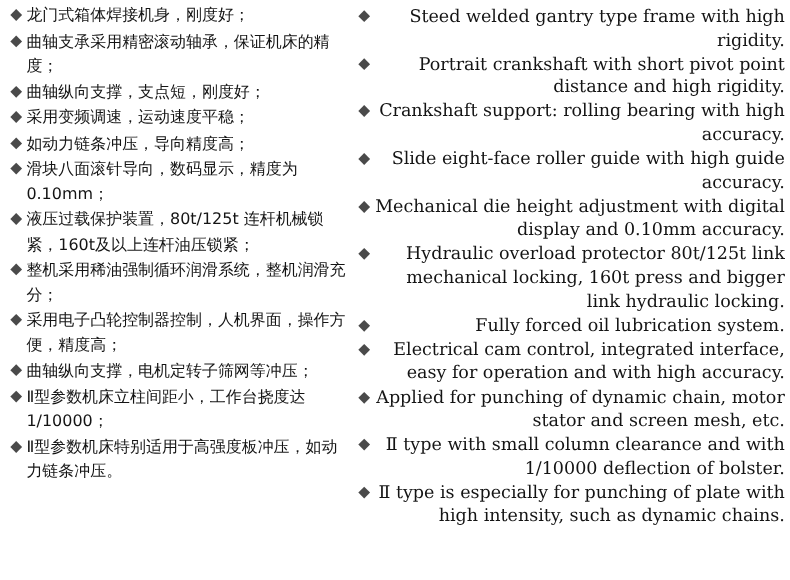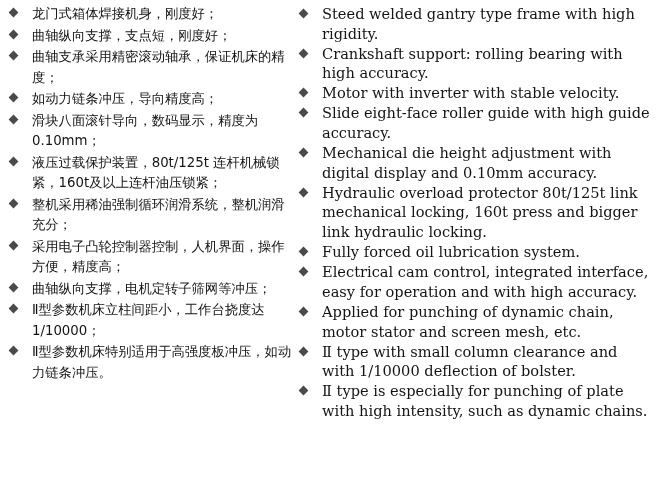--- a/index.html
+++ b/index.html
@@ -32,21 +32,20 @@
   }
   .col-en {
     width: 362px;
     padding-left: 4px;
     padding-right: 2px;
   }
   .item {
     display: flex;
     align-items: flex-start;
     margin-bottom: 2px;
-    gap: 10px;
   }
   .bullet {
     flex: 0 0 auto;
     width: 14px;
     line-height: 1;
     color: #3a3a3a;
     font-size: 13px;
     padding-top: 3px;
     text-align: left;
     user-select: none;
@@ -59,20 +58,21 @@
     color: #141414;
     letter-spacing: 0px;
     font-family: "DejaVu Sans", "Liberation Sans", sans-serif;
   }
   .txt-en {
     flex: 1 1 auto;
     font-size: 14.6px;
     line-height: 19.6px;
     color: #141414;
     font-family: "DejaVu Serif", "Liberation Serif", serif;
+    text-align: right;
   }
   .col-en .item { margin-bottom: 0.5px; }
   .col-cn .item { margin-bottom: 1px; }
   .col-en .bullet { padding-top: 4px; }
 </style>
 </head>
 <body>
 
 <div class="page">
 
@@ -84,29 +84,37 @@
           </svg>
         </span>
       <span class="txt-cn">龙门式箱体焊接机身，刚度好；</span>
     </div>
     <div class="item">
       <span class="bullet">
           <svg width="11" height="11" viewBox="0 0 11 11">
             <polygon points="5.5,0.6 10.4,5.5 5.5,10.4 0.6,5.5" fill="#4a4a4a"></polygon>
           </svg>
         </span>
+      <span class="txt-cn">曲轴支承采用精密滚动轴承，保证机床的精度；</span>
+    </div>
+    <div class="item">
+      <span class="bullet">
+          <svg width="11" height="11" viewBox="0 0 11 11">
+            <polygon points="5.5,0.6 10.4,5.5 5.5,10.4 0.6,5.5" fill="#4a4a4a"></polygon>
+          </svg>
+        </span>
       <span class="txt-cn">曲轴纵向支撑，支点短，刚度好；</span>
     </div>
     <div class="item">
       <span class="bullet">
           <svg width="11" height="11" viewBox="0 0 11 11">
             <polygon points="5.5,0.6 10.4,5.5 5.5,10.4 0.6,5.5" fill="#4a4a4a"></polygon>
           </svg>
         </span>
-      <span class="txt-cn">曲轴支承采用精密滚动轴承，保证机床的精度；</span>
+      <span class="txt-cn">采用变频调速，运动速度平稳；</span>
     </div>
     <div class="item">
       <span class="bullet">
           <svg width="11" height="11" viewBox="0 0 11 11">
             <polygon points="5.5,0.6 10.4,5.5 5.5,10.4 0.6,5.5" fill="#4a4a4a"></polygon>
           </svg>
         </span>
       <span class="txt-cn">如动力链条冲压，导向精度高；</span>
     </div>
     <div class="item">
@@ -175,36 +183,36 @@
           </svg>
         </span>
       <span class="txt-en">Steed welded gantry type frame with high rigidity.</span>
     </div>
     <div class="item">
       <span class="bullet">
           <svg width="11" height="11" viewBox="0 0 11 11">
             <polygon points="5.5,0.6 10.4,5.5 5.5,10.4 0.6,5.5" fill="#4a4a4a"></polygon>
           </svg>
         </span>
+      <span class="txt-en">Portrait crankshaft with short pivot point distance and high rigidity.</span>
+    </div>
+    <div class="item">
+      <span class="bullet">
+          <svg width="11" height="11" viewBox="0 0 11 11">
+            <polygon points="5.5,0.6 10.4,5.5 5.5,10.4 0.6,5.5" fill="#4a4a4a"></polygon>
+          </svg>
+        </span>
       <span class="txt-en">Crankshaft support: rolling bearing with high accuracy.</span>
     </div>
     <div class="item">
       <span class="bullet">
           <svg width="11" height="11" viewBox="0 0 11 11">
             <polygon points="5.5,0.6 10.4,5.5 5.5,10.4 0.6,5.5" fill="#4a4a4a"></polygon>
           </svg>
         </span>
-      <span class="txt-en">Motor with inverter with stable velocity.</span>
-    </div>
-    <div class="item">
-      <span class="bullet">
-          <svg width="11" height="11" viewBox="0 0 11 11">
-            <polygon points="5.5,0.6 10.4,5.5 5.5,10.4 0.6,5.5" fill="#4a4a4a"></polygon>
-          </svg>
-        </span>
       <span class="txt-en">Slide eight-face roller guide with high guide accuracy.</span>
     </div>
     <div class="item">
       <span class="bullet">
           <svg width="11" height="11" viewBox="0 0 11 11">
             <polygon points="5.5,0.6 10.4,5.5 5.5,10.4 0.6,5.5" fill="#4a4a4a"></polygon>
           </svg>
         </span>
       <span class="txt-en">Mechanical die height adjustment with digital display and 0.10mm accuracy.</span>
     </div>

